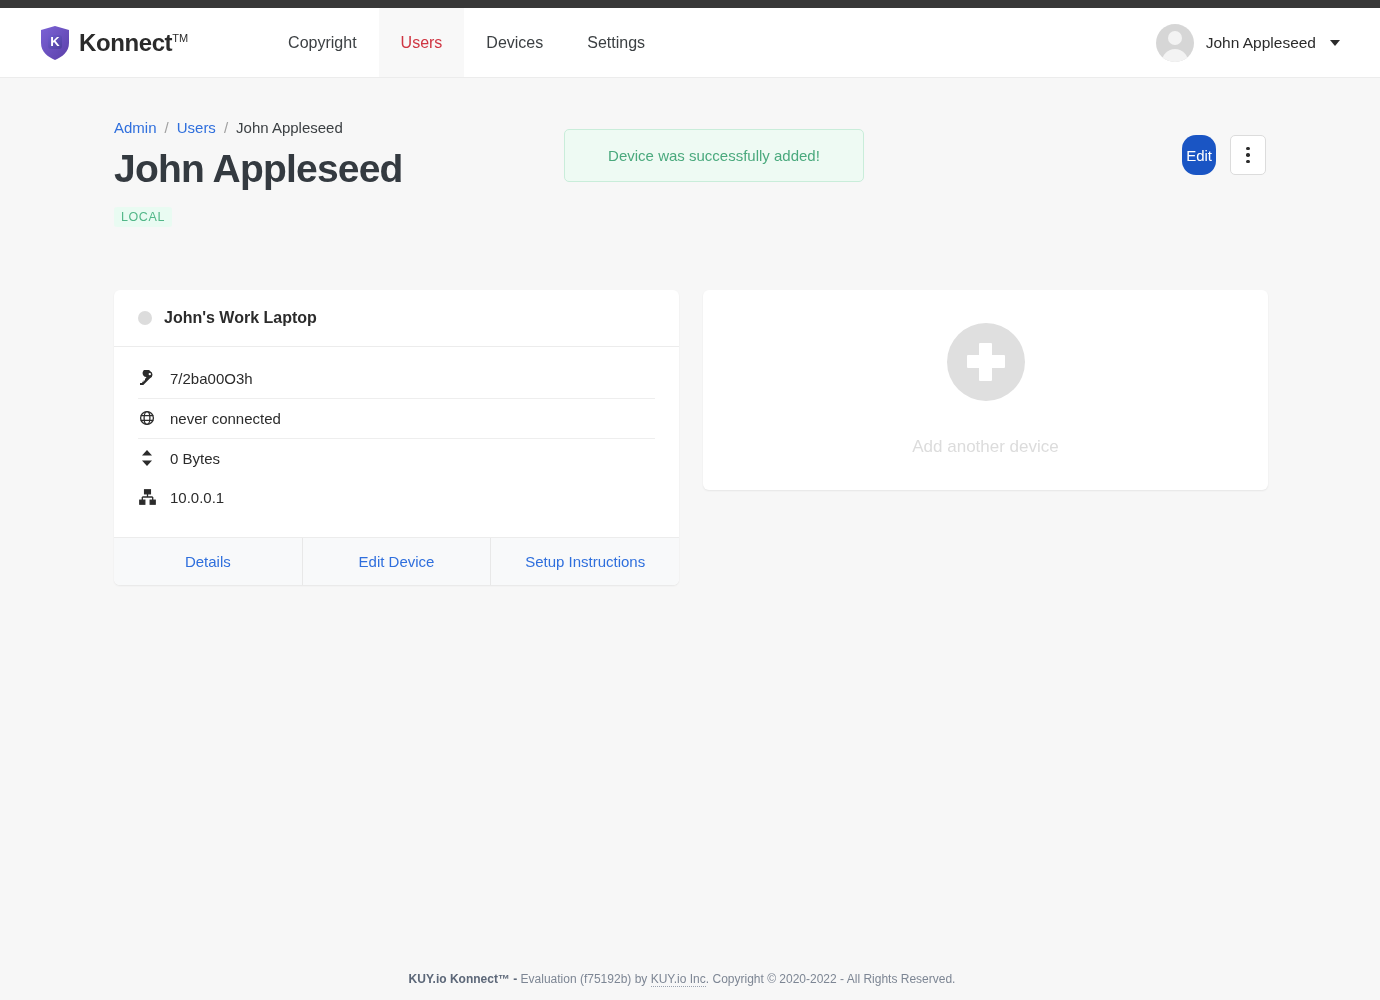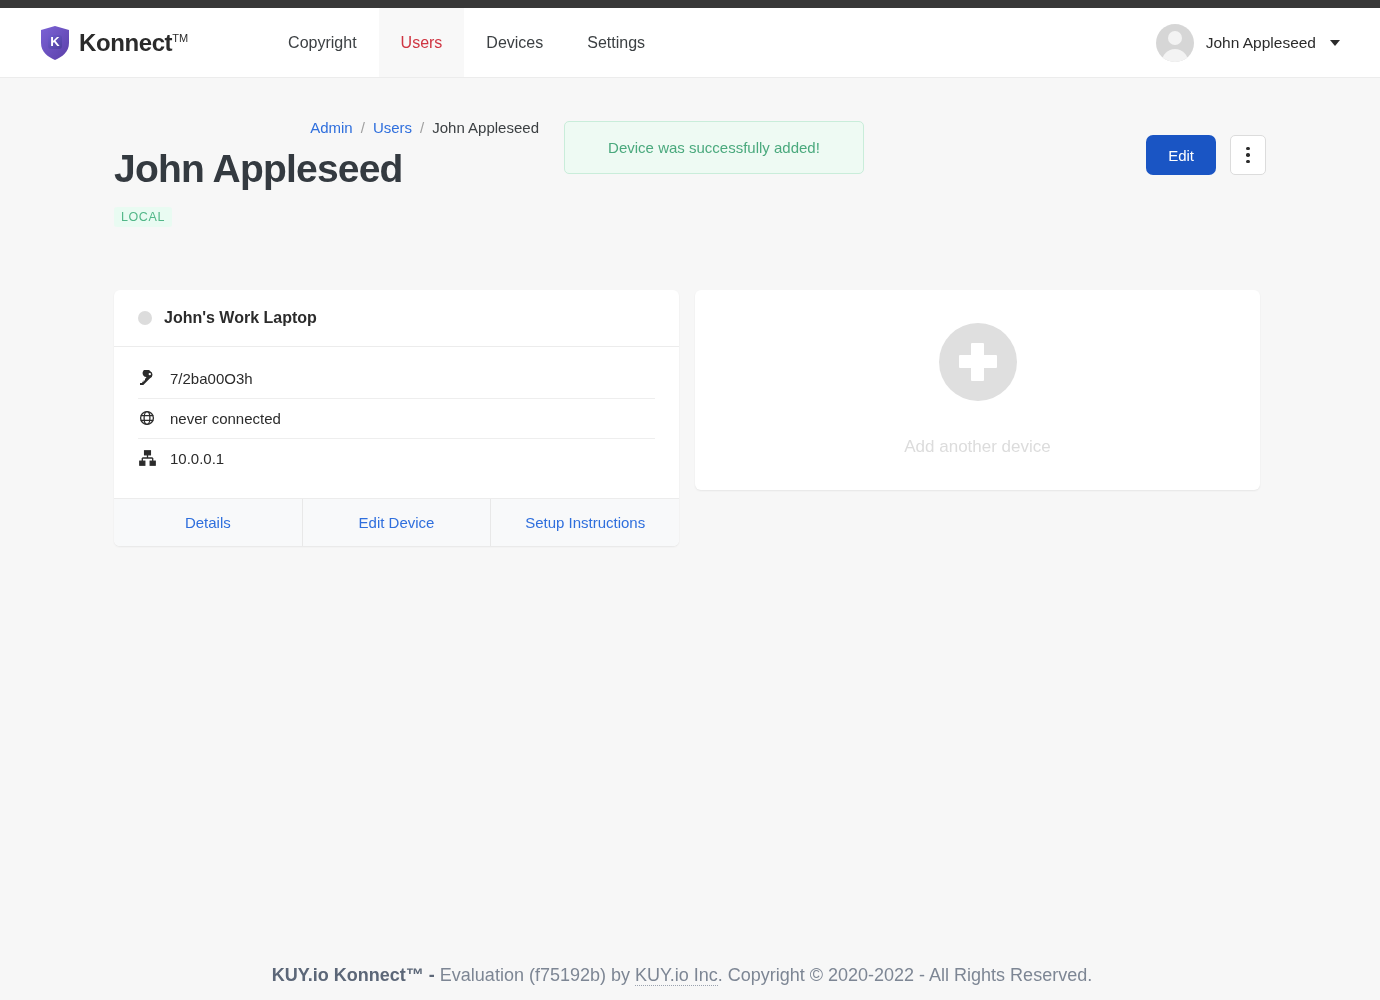--- a/index.html
+++ b/index.html
@@ -119,21 +119,20 @@
     align-items: flex-start;
     padding-top: 41px;
   }
   .left-block { width: 425px; flex: none; }
   .breadcrumb {
     font-size: 15px;
     color: #4a4a4a;
     display: flex;
     gap: 8px;
     align-items: center;
-    justify-content: flex-end;
   }
   .breadcrumb a { color: #2f6fdd; text-decoration: none; }
   .breadcrumb .sep { color: #a0a0a0; }
   .breadcrumb .cur { color: #3c4043; }
 
   .page-title {
     font-size: 39px;
     font-weight: bold;
     color: #343a40;
     letter-spacing: -0.8px;
@@ -146,21 +145,21 @@
     background: #e9fbf2;
     color: #52b788;
     font-size: 12.5px;
     letter-spacing: 0.6px;
     padding: 3px 7px;
     border-radius: 3px;
   }
 
   .alert {
     margin-left: 0;
-    margin-top: 2px;
+    margin-top: 10px;
     background: #eefaf3;
     border: 1px solid #c9edda;
     color: #4aa97d;
     font-size: 15px;
     border-radius: 5px;
     padding: 17px 30px;
     text-align: center;
     min-width: 300px;
   }
   .alert-wrap { margin-left: 25px; }
@@ -169,22 +168,22 @@
     margin-left: auto;
     display: flex;
     gap: 14px;
     padding-top: 16px;
   }
   .btn-edit {
     background: #1a55c4;
     color: #ffffff;
     font-size: 15px;
     border: none;
-    border-radius: 7px;
-    padding: 10px 22px;
+    border-radius: 14px;
+    padding: 10px 4px;
     cursor: pointer;
     font-family: inherit;
   }
   .btn-more {
     background: #ffffff;
     border: 1px solid #dcdcdc;
     border-radius: 5px;
     width: 36px;
     height: 40px;
     display: flex;
@@ -197,21 +196,21 @@
   .btn-more i {
     width: 3.5px; height: 3.5px;
     border-radius: 50%;
     background: #2b2b2b;
     display: block;
   }
 
   
   .cards {
     display: flex;
-    gap: 16px;
+    gap: 24px;
     margin-top: 63px;
   }
   .device-card {
     width: 565px;
     background: #ffffff;
     border-radius: 6px;
     box-shadow: 0 1px 2px rgba(0,0,0,0.07);
     overflow: hidden;
     flex: none;
   }
@@ -312,21 +311,21 @@
     font-size: 17px;
     color: #dcdcdc;
   }
 
   
   .footer {
     position: absolute;
     left: 0; right: 16px;
     bottom: 14px;
     text-align: center;
-    font-size: 18px;
+    font-size: 12px;
     color: #7d8694;
   }
   .footer b { color: #5c6778; }
   .footer .abbr {
     border-bottom: 1px dotted #9aa2af;
   }
 </style>
 </head>
 <body>
 
@@ -433,20 +432,29 @@
                 <svg width="16" height="16" viewBox="0 0 16 16" fill="none" stroke="#2b2b2b" stroke-width="1.3">
                   <circle cx="8" cy="8" r="6.4"></circle>
                   <ellipse cx="8" cy="8" rx="2.9" ry="6.4"></ellipse>
                   <line x1="1.7" y1="5.7" x2="14.3" y2="5.7"></line>
                   <line x1="1.7" y1="10.3" x2="14.3" y2="10.3"></line>
                 </svg>
               </span>
               <span>never connected</span>
             </div>
 
+            <div class="info-cell">
+              <span class="ic">
+                <svg width="12" height="16" viewBox="0 0 12 16" fill="#2b2b2b">
+                  <path d="M6 0L11 5.4H1z"></path>
+                  <path d="M6 16L1 10.6h10z"></path>
+                </svg>
+              </span>
+              <span>0 Bytes</span>
+            </div>
 
             <div class="info-cell">
               <span class="ic">
                 <svg width="17" height="16" viewBox="0 0 17 16" fill="none" stroke="#2b2b2b" stroke-width="1.3">
                   <rect x="5.6" y="0.8" width="5.8" height="4" fill="#2b2b2b"></rect>
                   <rect x="0.8" y="11.2" width="5" height="4" fill="#2b2b2b"></rect>
                   <rect x="11.2" y="11.2" width="5" height="4" fill="#2b2b2b"></rect>
                   <line x1="8.5" y1="4.8" x2="8.5" y2="8"></line>
                   <line x1="3.3" y1="8" x2="13.7" y2="8"></line>
                   <line x1="3.3" y1="8" x2="3.3" y2="11.2"></line>

